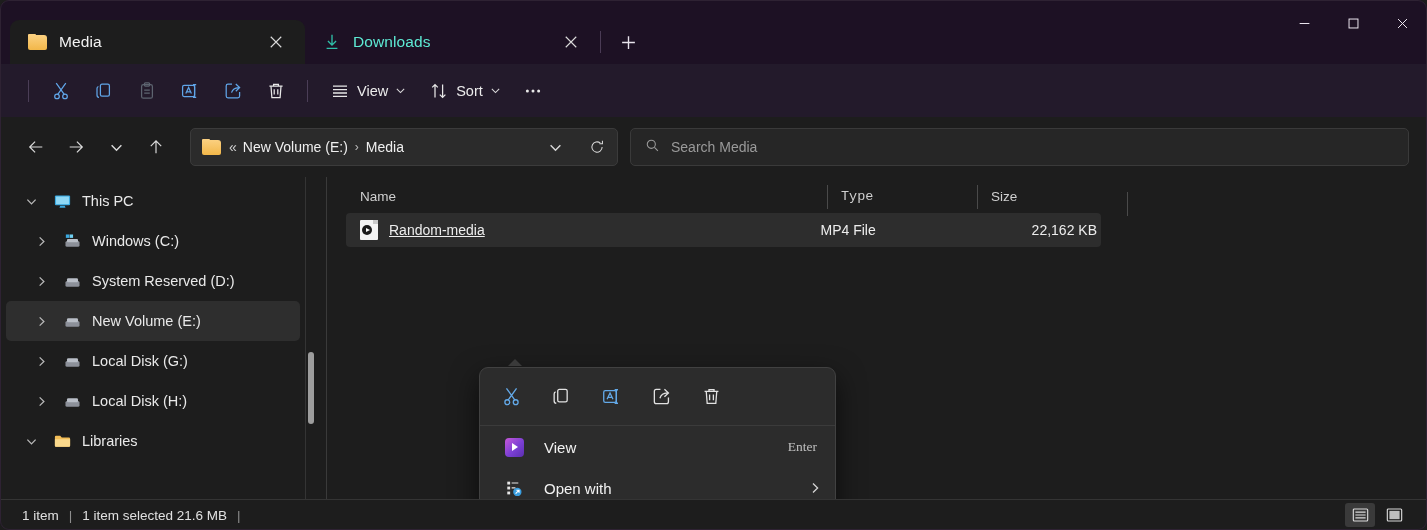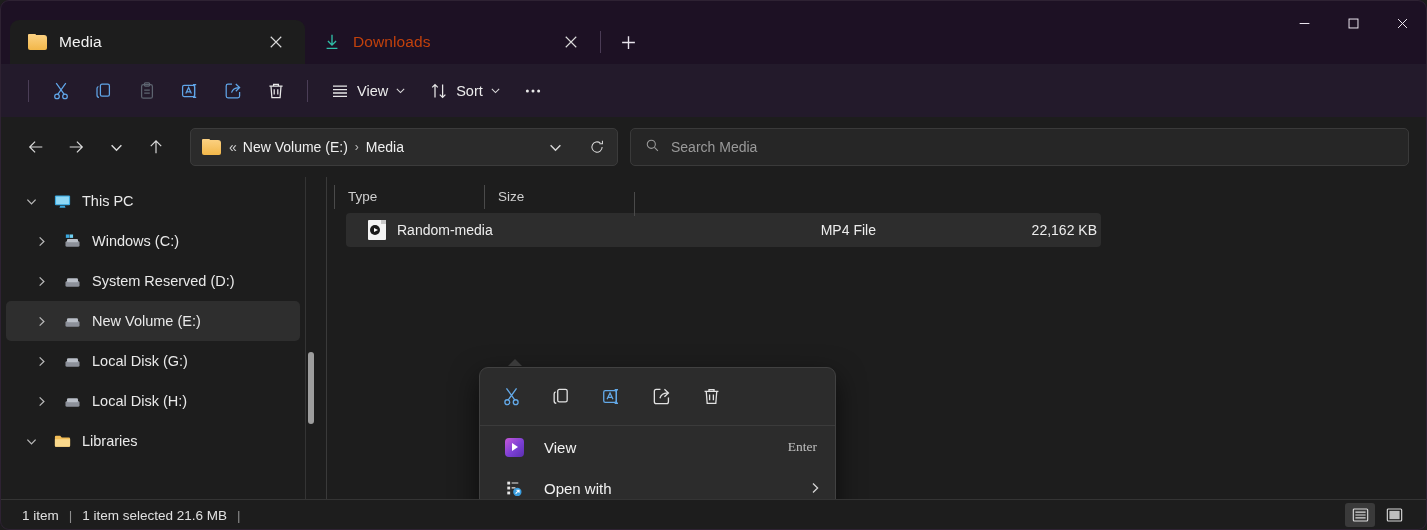--- a/index.html
+++ b/index.html
@@ -42,21 +42,21 @@
   .tab.active { background: #1d1d1d; }
   .tab .tab-title {
     flex: 1;
     font-size: 15.5px;
     color: #f2f2f2;
     white-space: nowrap;
     overflow: hidden;
     text-overflow: ellipsis;
     letter-spacing: .1px;
   }
-  .tab.inactive .tab-title { color: #c2410c; }
+  .tab.inactive .tab-title { color: #5eead4; }
   .tab-close {
     width: 30px; height: 30px;
     display: flex; align-items: center; justify-content: center;
     border-radius: 5px;
     color: #dcdcdc;
   }
   .tab-close svg { width: 14px; height: 14px; }
   .tab-sep {
     width: 1px; height: 22px; background: #4a3b55;
     margin-bottom: 11px;
@@ -219,33 +219,33 @@
     display: flex; align-items: center;
     height: 36px;
     font-size: 13.5px; color: #cfcfcf;
     padding-top: 2px;
   }
   .col { position: relative; padding-left: 14px; }
   .col .vline {
     position: absolute; left: 0; top: -4px; height: 24px; width: 1px; background: #4a4a4a;
   }
   .col.name { width: 493px; padding-left: 26px; }
-  .col.type { width: 150px; }
+  .col.type { width: 150px; font-family: Liberation Mono, monospace; }
   .col.size { width: 150px; }
   .col.tail { width: 1px; }
   .filerow {
     display: flex; align-items: center;
     height: 34px;
     margin-left: 12px;
     width: 755px;
     background: #2d2d2d;
     border-radius: 4px;
     font-size: 14px; color: #ededed;
   }
-  .fr-name { width: 507px; display:flex; align-items:center; gap: 11px; padding-left: 22px; overflow:hidden; white-space:nowrap; }
+  .fr-name { width: 507px; display:flex; align-items:center; gap: 11px; padding-left: 14px; overflow:hidden; white-space:nowrap;text-decoration:underline; }
   .fr-type { width: 150px; }
   .fr-size { width: 150px; text-align: right; padding-right: 4px; }
   .file-ico {
     width: 18px; height: 20px; flex:0 0 auto; position: relative;
   }
   .file-ico .page {
     position:absolute; inset:0; background:#f4f4f4; border-radius:1px;
     clip-path: polygon(0 0, 72% 0, 100% 20%, 100% 100%, 0 100%);
   }
   .file-ico .fold {
@@ -690,20 +690,23 @@
       <div class="sb-divider"></div>
     </div>
 
     <div class="sb-scroll">
       <div class="sb-thumb"></div>
     </div>
     <div class="sb-col-divider"></div>
 
     <div class="filearea">
       <div class="colheaders">
+        <div class="col name">
+          <span>Name</span>
+        </div>
         <div class="col type">
           <span class="vline"></span>
           <span>Type</span>
         </div>
         <div class="col size">
           <span class="vline"></span>
           <span>Size</span>
         </div>
         <div class="col tail">
             <span class="vline"></span>

